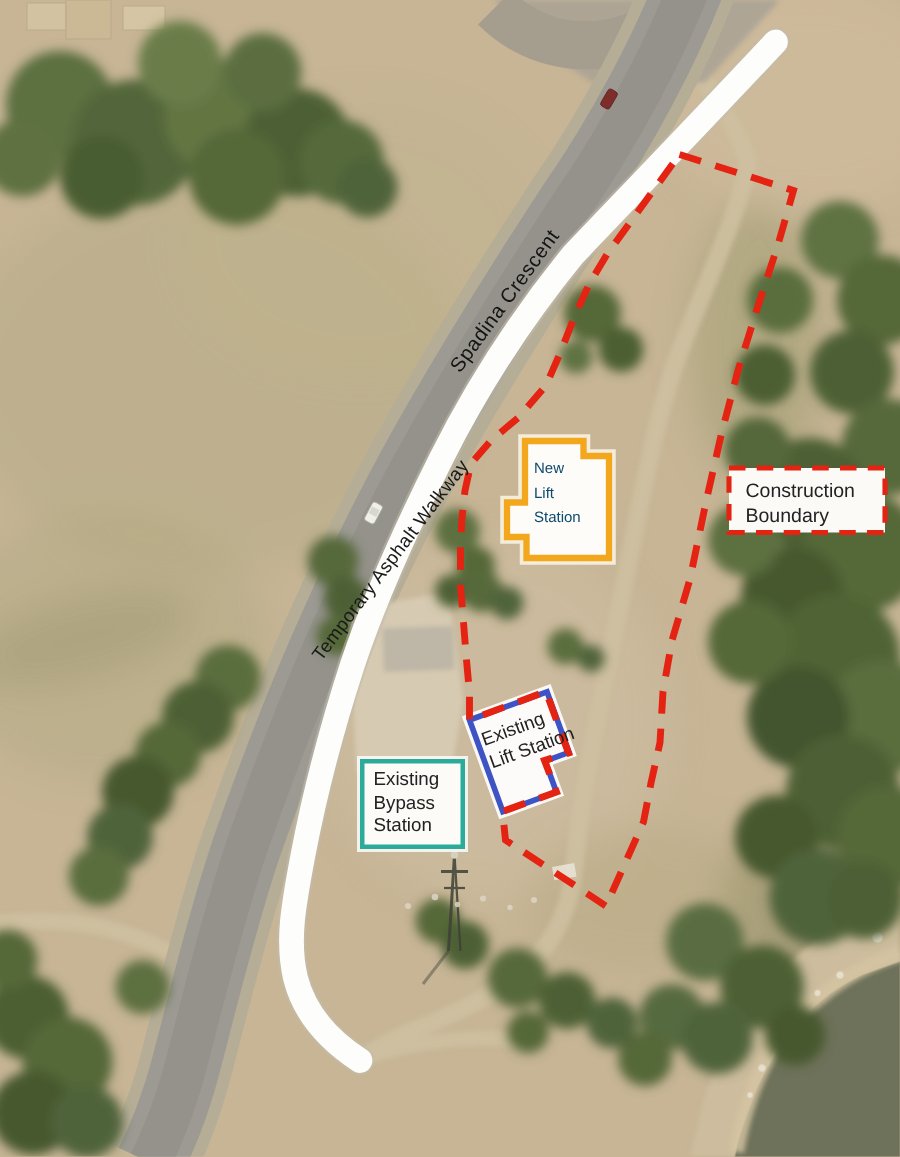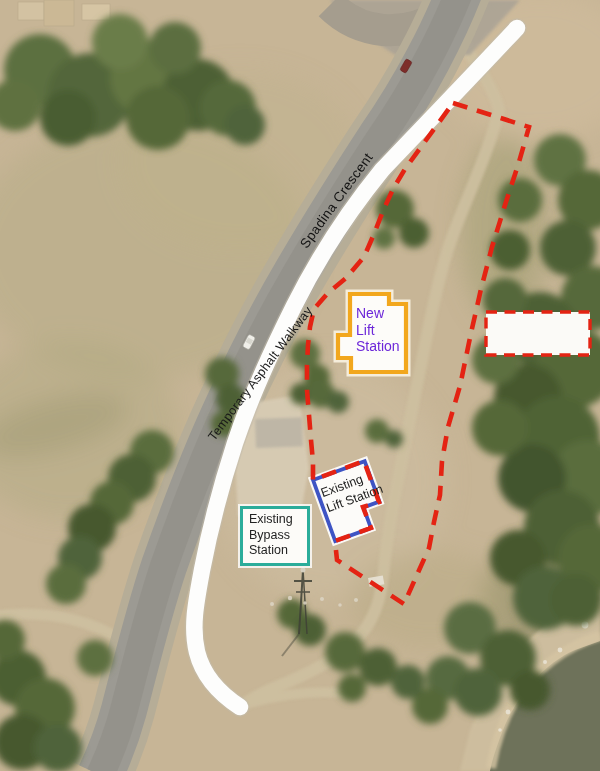--- a/index.html
+++ b/index.html
@@ -13,21 +13,21 @@
     -webkit-font-smoothing:antialiased;
   }
   #lbl-spadina{
     left:303px;top:239px;transform:rotate(-54deg);transform-origin:0 50%;
     font-size:13.5px;letter-spacing:.4px;color:#141414;white-space:nowrap;
   }
   #lbl-walkway{
     left:211px;top:432px;transform:rotate(-53deg);transform-origin:0 50%;
     font-size:12.5px;letter-spacing:.3px;color:#191919;white-space:nowrap;
   }
-  #lbl-new-lift{left:356px;top:305px;font-size:14px;line-height:16.5px;color:#6d28d9;}
+  #lbl-new-lift{left:356px;top:305px;font-size:10px;line-height:16.5px;color:#0c4a6e;}
   #lbl-existing-lift{
     left:319px;top:487px;transform:rotate(-20deg);transform-origin:0 0;
     font-size:12.5px;line-height:15.5px;color:#222;white-space:pre-line;
   }
   #lbl-bypass{
     left:240px;top:506px;width:56px;background:#fcfbf8;
     border:3px solid #2bac9a;box-shadow:0 0 0 2px rgba(255,255,255,.8);
     padding:3px 2px 4px 6px;font-size:12.5px;line-height:15.5px;color:#222;
   }
   #lbl-construction{left:497px;top:318px;font-size:13px;line-height:17px;color:#222;}
@@ -232,14 +232,16 @@
 Lift
 Station</div>
 
 <div class="map-label" id="lbl-existing-lift">Existing
 Lift Station</div>
 
 <div class="map-label" id="lbl-bypass">Existing
 Bypass
 Station</div>
 
+<div class="map-label" id="lbl-construction">Construction
+Boundary</div>
 
 </div>
 
 </body></html>

